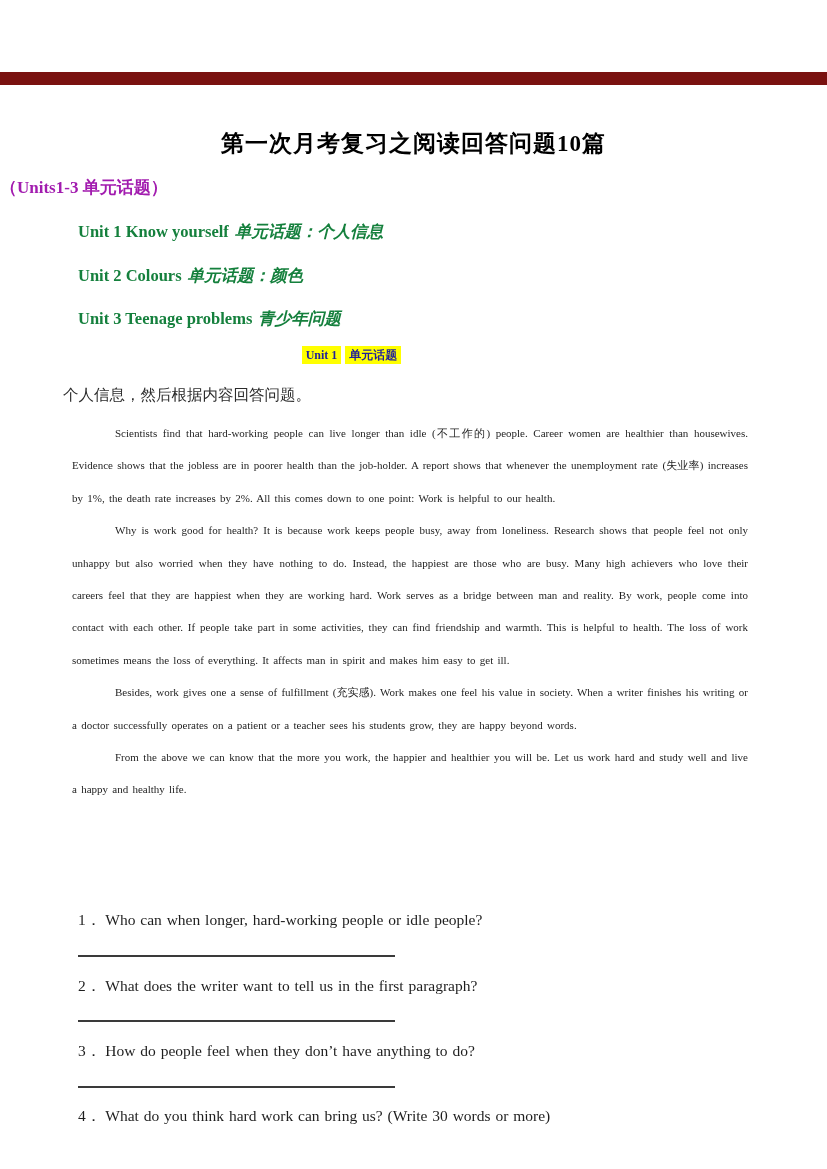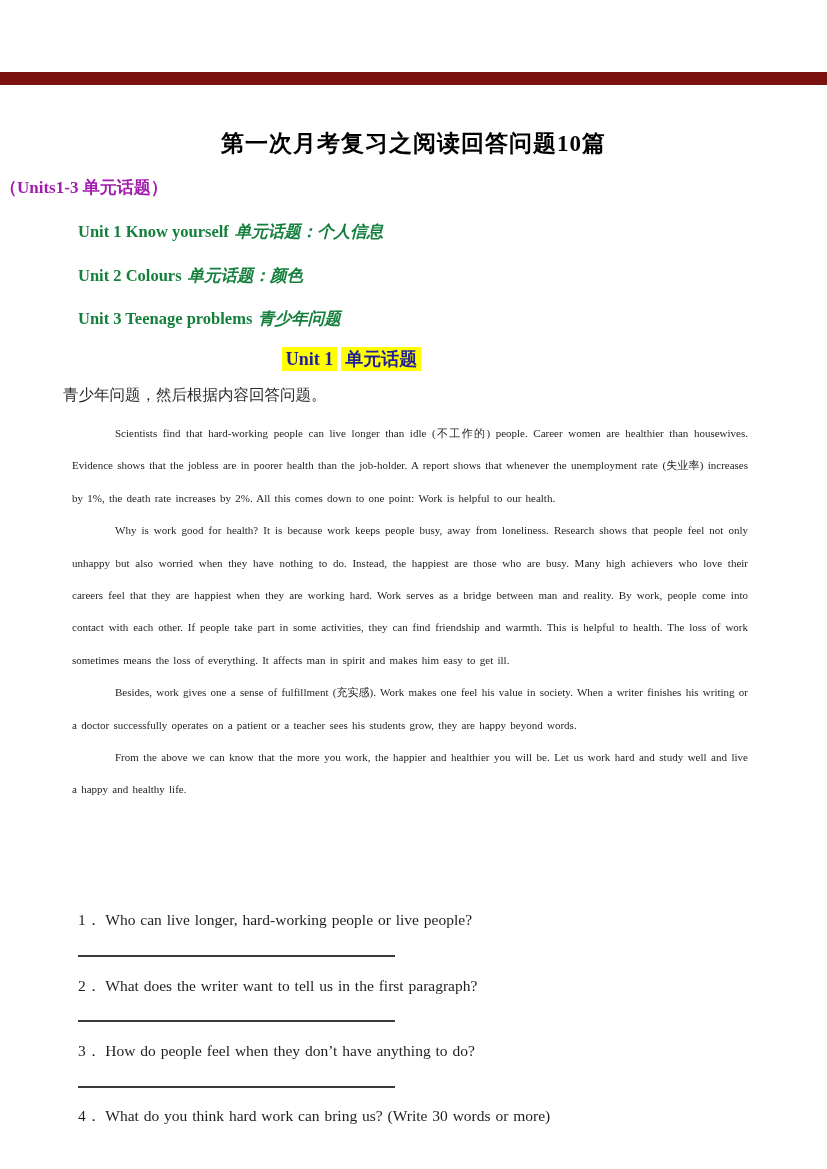--- a/index.html
+++ b/index.html
@@ -29,21 +29,21 @@
     position:absolute;left:78px;width:700px;
     font-size:16.5px;font-weight:bold;color:#15803d;
   }
   .unit-line .zh{font-style:italic;margin-left:6px;}
   #unit-line-1{top:177px;}
   #unit-line-2{top:221px;}
   #unit-line-3{top:264px;}
 
   #section-heading{
     position:absolute;top:303px;left:0;width:703px;text-align:center;
-    font-size:18px;font-weight:bold;color:#1f1f9c;
+    font-size:12px;font-weight:bold;color:#1f1f9c;
   }
   #section-heading .hl{background:#ffff00;padding:2px 4px;}
   #section-heading .gap{display:inline-block;width:4px;}
 
   #instruction{
     position:absolute;top:341px;left:63px;width:700px;
     font-size:15.5px;color:#2b2b2b;
   }
 
   #passage{
@@ -91,31 +91,31 @@
   </div>
 
   <div id="unit-line-3" class="unit-line">
     <span class="en">Unit 3 Teenage problems</span><span class="zh">青少年问题</span>
   </div>
 
   <div id="section-heading">
     <span class="hl">Unit 1</span><span class="gap"></span><span class="hl">单元话题</span>
   </div>
 
-  <div id="instruction">青少年问题，然后根据内容回答问题。</div>
+  <div id="instruction">个人信息，然后根据内容回答问题。</div>
 
   <div id="passage">
     <p>Scientists find that hard-working people can live longer than idle (不工作的) people. Career women are healthier than housewives. Evidence shows that the jobless are in poorer health than the job-holder. A report shows that whenever the unemployment rate (失业率) increases by 1%, the death rate increases by 2%. All this comes down to one point: Work is helpful to our health.</p>
     <p>Why is work good for health? It is because work keeps people busy, away from loneliness. Research shows that people feel not only unhappy but also worried when they have nothing to do. Instead, the happiest are those who are busy. Many high achievers who love their careers feel that they are happiest when they are working hard. Work serves as a bridge between man and reality. By work, people come into contact with each other. If people take part in some activities, they can find friendship and warmth. This is helpful to health. The loss of work sometimes means the loss of everything. It affects man in spirit and makes him easy to get ill.</p>
     <p>Besides, work gives one a sense of fulfillment (充实感). Work makes one feel his value in society. When a writer finishes his writing or a doctor successfully operates on a patient or a teacher sees his students grow, they are happy beyond words.</p>
     <p>From the above we can know that the more you work, the happier and healthier you will be. Let us work hard and study well and live a happy and healthy life.</p>
   </div>
 
   <div id="question-1" class="question">
-    <span class="qnum">1．</span><span>Who can live longer, hard-working people or live people?</span>
+    <span class="qnum">1．</span><span>Who can when longer, hard-working people or idle people?</span>
   </div>
   <div id="answer-line-1" class="answer-line"></div>
 
   <div id="question-2" class="question">
     <span class="qnum">2．</span><span>What does the writer want to tell us in the first paragraph?</span>
   </div>
   <div id="answer-line-2" class="answer-line"></div>
 
   <div id="question-3" class="question">
     <span class="qnum">3．</span><span>How do people feel when they don’t have anything to do?</span>

